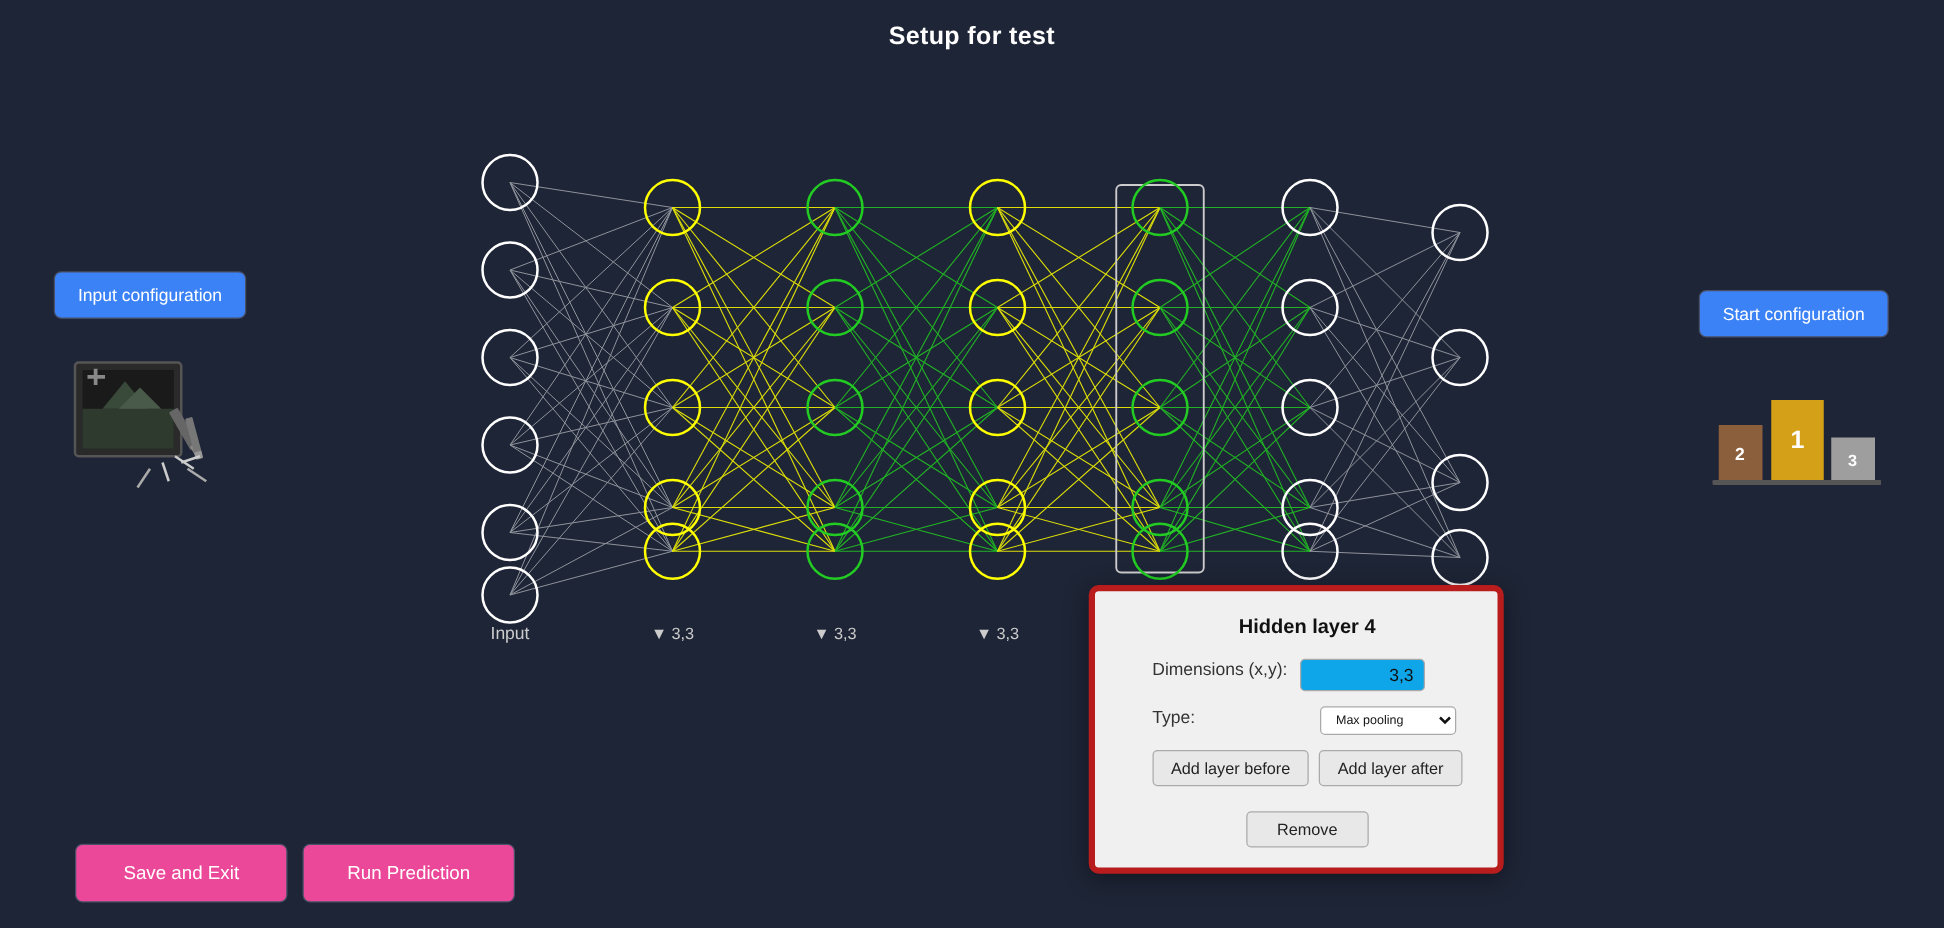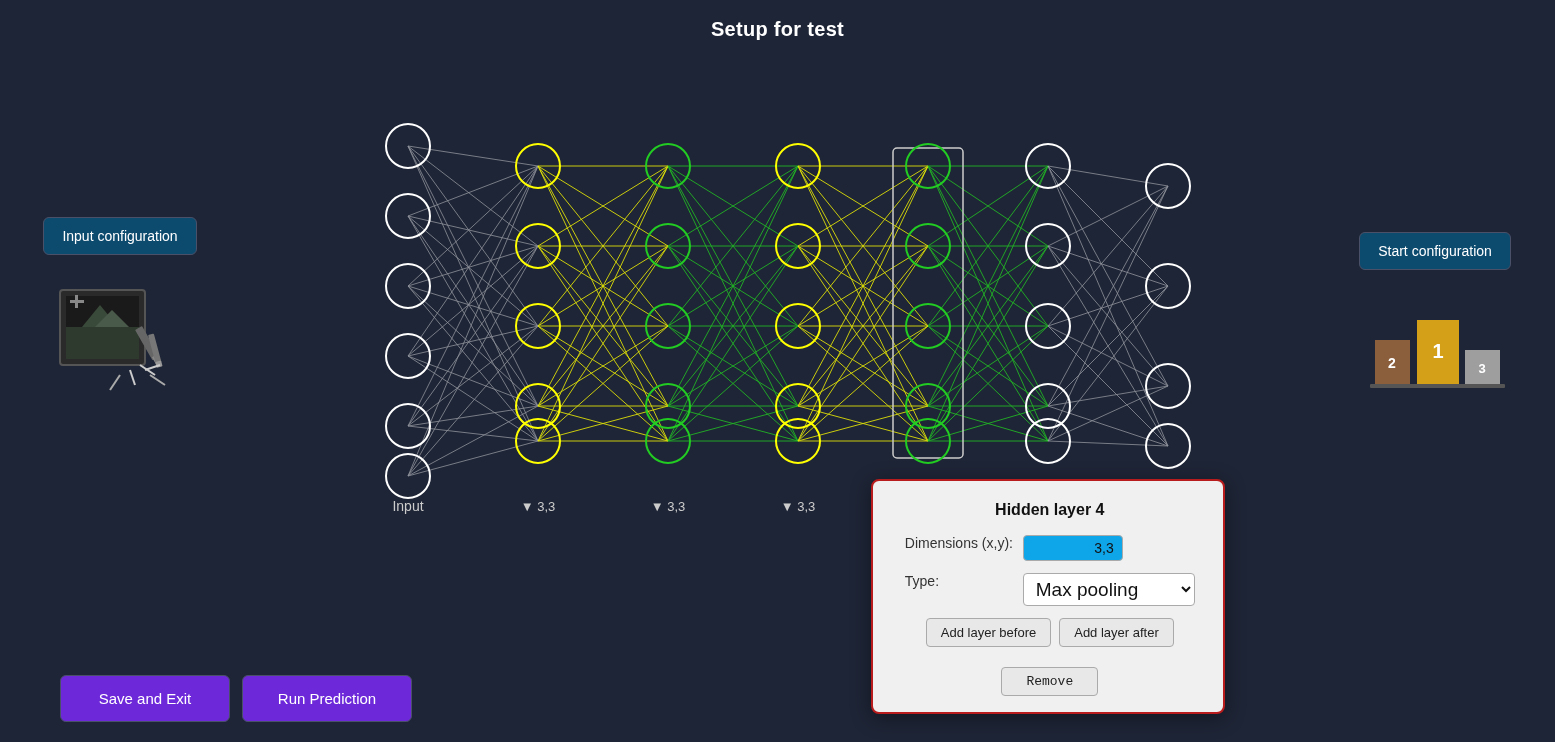--- a/index.html
+++ b/index.html
@@ -33,21 +33,21 @@
     .left-panel {
       display: flex;
       flex-direction: column;
       align-items: center;
       gap: 20px;
       width: 180px;
       flex-shrink: 0;
     }
 
     .config-btn {
-      background: #0c4a6e;
+      background: #3b82f6;
       border: 1px solid #4a5068;
       color: #ffffff;
       padding: 10px 18px;
       border-radius: 6px;
       cursor: pointer;
       font-size: 14px;
       white-space: nowrap;
     }
 
     .input-icon {
@@ -88,41 +88,41 @@
 
     .bottom-bar {
       position: absolute;
       bottom: 20px;
       left: 60px;
       display: flex;
       gap: 12px;
     }
 
     .action-btn {
-      background: #6d28d9;
+      background: #ec4899;
       border: 1px solid #4a5068;
       color: #ffffff;
       padding: 14px 30px;
       border-radius: 6px;
       cursor: pointer;
       font-size: 15px;
       font-weight: 500;
       min-width: 170px;
       text-align: center;
     }
 
     
     .layer-popup {
       position: absolute;
-      bottom: 28px;
+      bottom: 43px;
       left: 56%;
       background: #f0f0f0;
-      border: 2px solid #b91c1c;
+      border: 5px solid #b91c1c;
       border-radius: 8px;
-      padding: 20px 28px 16px 32px;
+      padding: 20px 28px 16px 46px;
       color: #222;
       min-width: 320px;
       box-shadow: 0 4px 20px rgba(0,0,0,0.4);
     }
 
     .layer-popup h3 {
       text-align: center;
       font-size: 16px;
       font-weight: 700;
       margin-bottom: 16px;
@@ -151,23 +151,24 @@
       background: #0ea5e9;
       color: #111;
       width: 100px;
       text-align: right;
     }
 
     .popup-select {
       border: 1px solid #aaa;
       border-radius: 4px;
       padding: 4px 8px;
-      font-size: 19px;
+      font-size: 10px;
       background: #fff;
       color: #111;
+      margin-left: 16px;
     }
 
     .popup-buttons-row {
       display: flex;
       gap: 8px;
       margin-bottom: 20px;
       justify-content: center;
     }
 
     .popup-btn {
@@ -187,21 +188,20 @@
     }
 
     .remove-btn {
       background: #e8e8e8;
       border: 1px solid #aaa;
       border-radius: 4px;
       padding: 6px 24px;
       font-size: 13px;
       cursor: pointer;
       color: #222;
-      font-family: Liberation Mono, monospace;
     }
   </style>
 </head>
 <body>
 
 <div class="page-title">Setup for test</div>
 
 <div class="main-area">
 
   <div class="left-panel">

